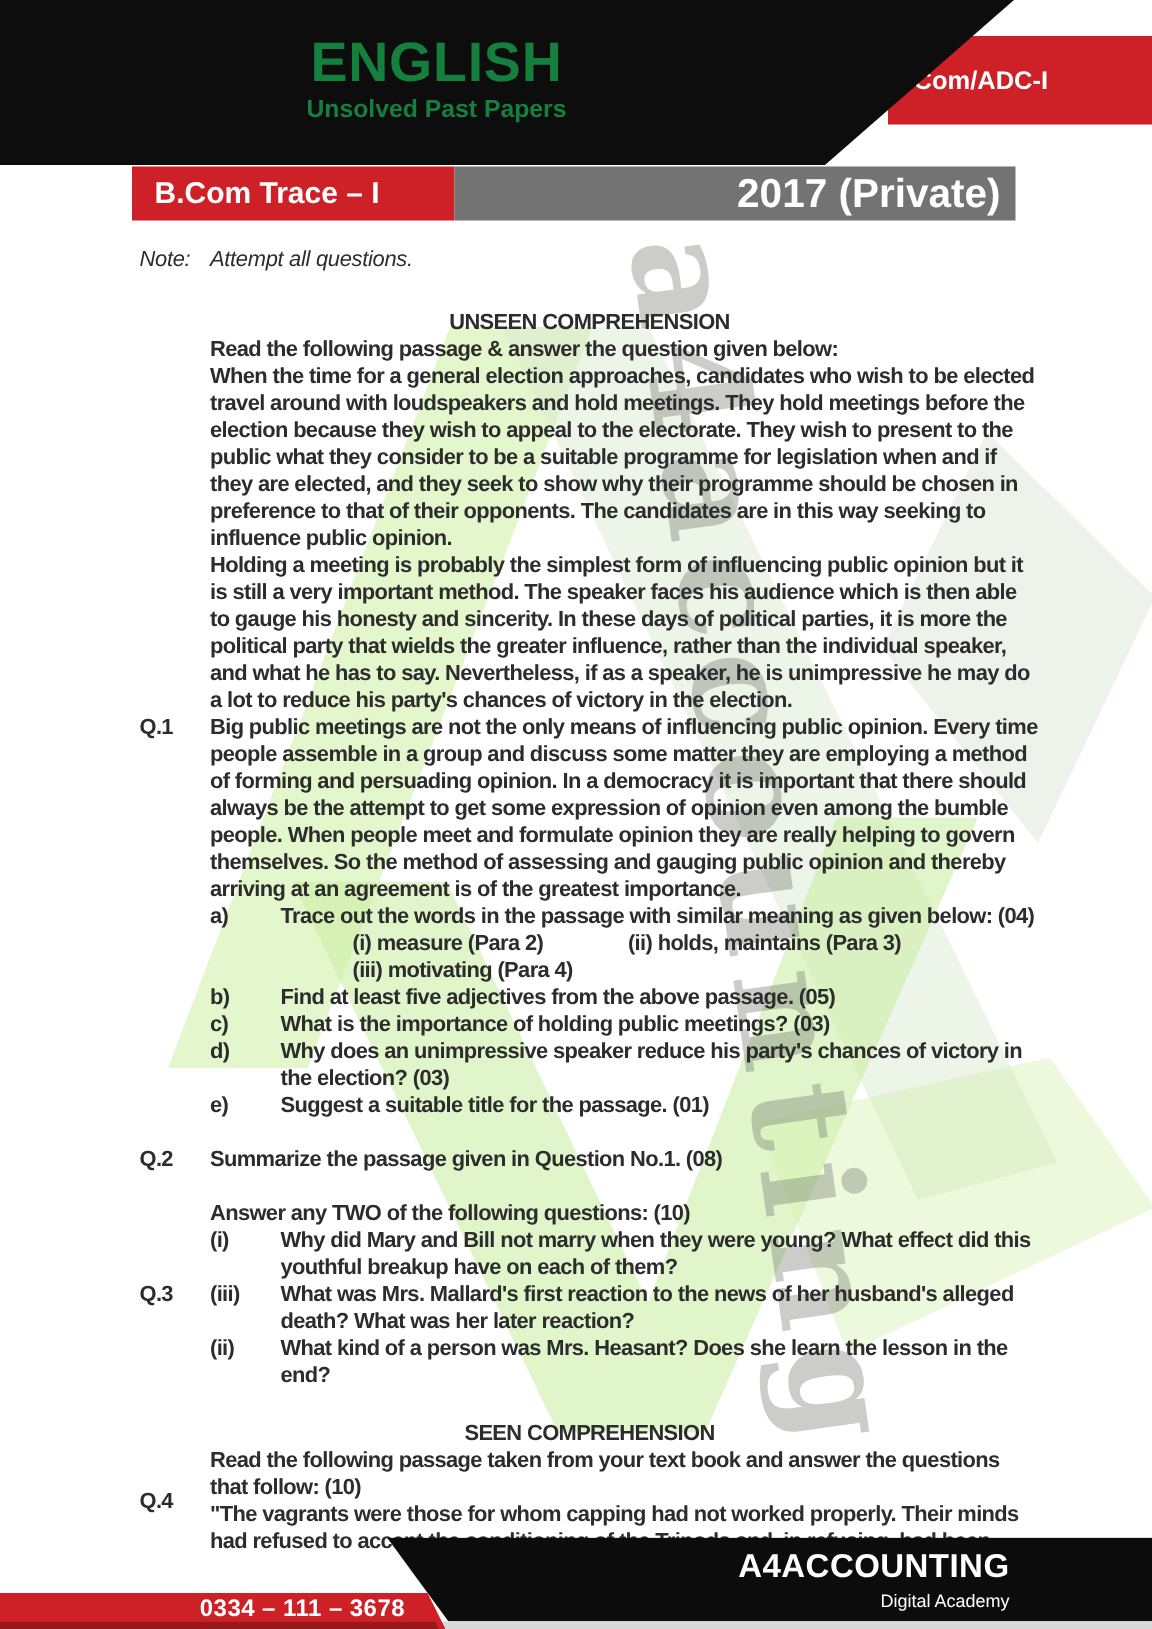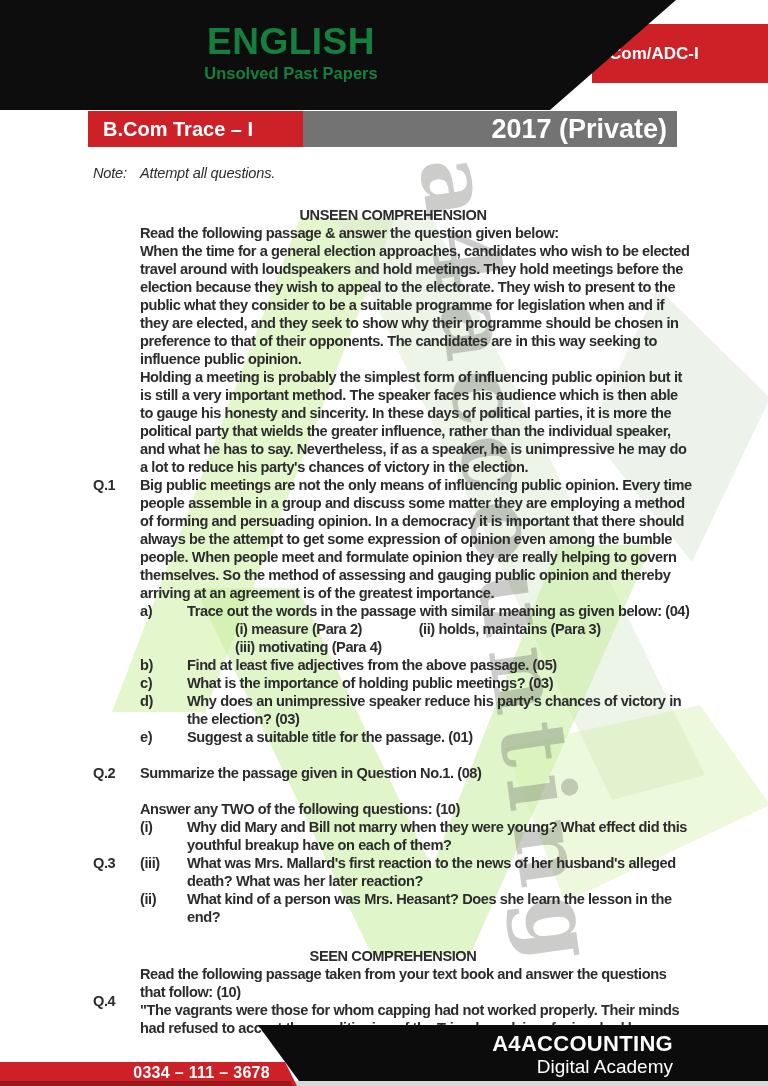--- a/index.html
+++ b/index.html
@@ -42,21 +42,21 @@
   .foot-black{position:absolute;left:0;top:1025px;width:768px;height:56px;background:#0c0c0c;z-index:4;
               clip-path:polygon(258px 0,768px 0,768px 56px,299px 56px);}
   .foot-red{position:absolute;left:0;top:1062px;width:300px;height:24px;background:#cd2027;z-index:5;
             clip-path:polygon(0 0,285px 0,297px 24px,0 24px);}
   .foot-red-dark{position:absolute;left:0;top:1081px;width:292px;height:5px;background:#9a181c;z-index:6;
             clip-path:polygon(0 0,290px 0,293px 5px,0 5px);}
   .foot-phone{position:absolute;left:20px;top:1062px;width:250px;z-index:7;text-align:right;
             color:#fff;font-weight:700;font-size:16px;line-height:22px;letter-spacing:0.3px;}
   .foot-brand{position:absolute;right:95px;top:1031px;z-index:5;text-align:right;color:#fff;}
   .brand-main{font-size:22px;font-weight:700;line-height:26px;letter-spacing:0.3px;}
-  .brand-sub{font-size:19px;font-weight:400;line-height:20px;}
+  .brand-sub{font-size:12px;font-weight:400;line-height:20px;}
   .red-bg{background:#cd2027;}
 </style>
 </head>
 <body>
 
 <div class="page">
 
   <svg class="wm-svg" width="768" height="1086" viewBox="0 0 768 1086" aria-hidden="true">
     <polygon points="300,218 395,218 205,712 112,712" fill="#cdeea2" opacity="0.55"></polygon>
     <polygon points="335,218 432,218 705,775 612,800" fill="#dcead2" opacity="0.50"></polygon>

